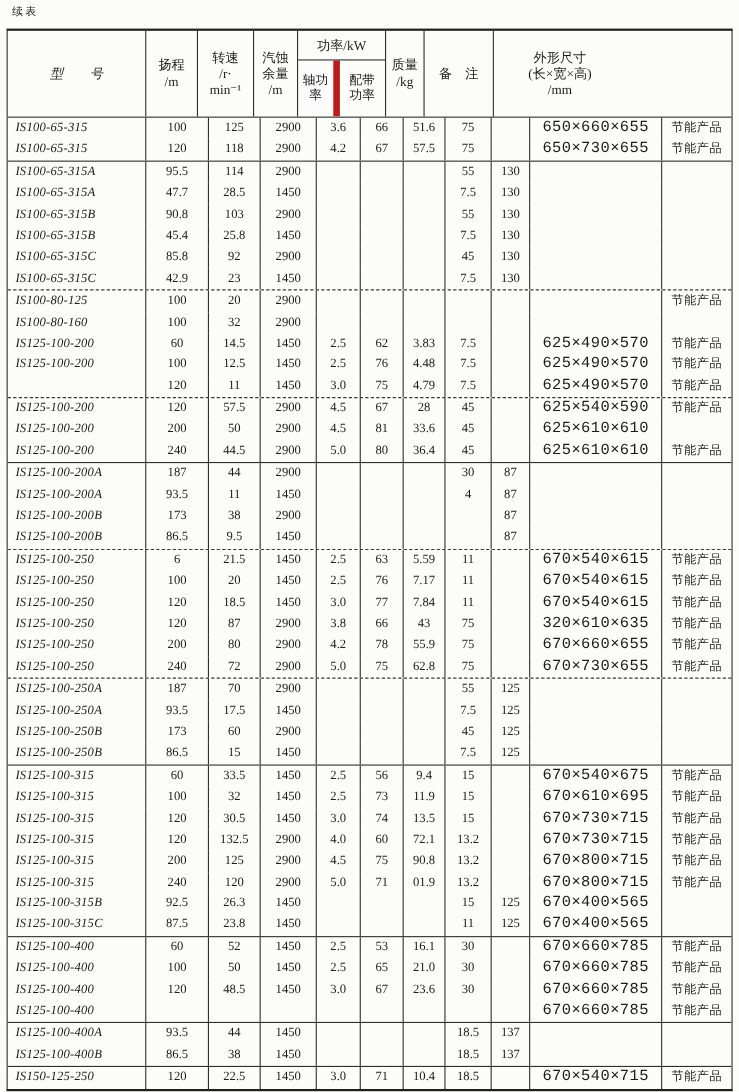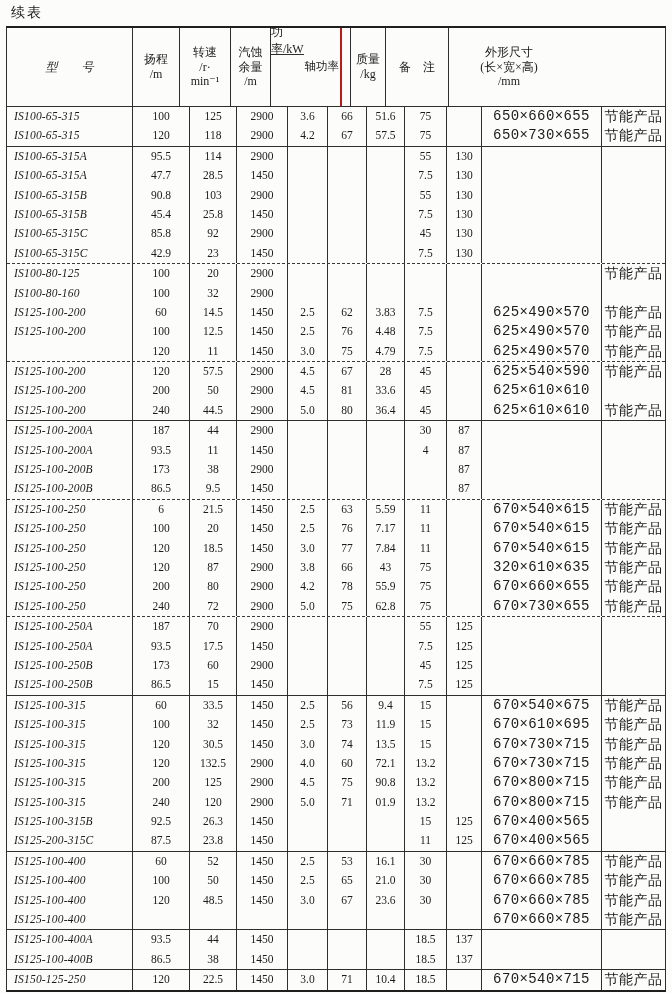--- a/index.html
+++ b/index.html
@@ -6,21 +6,21 @@
   body{
     width:672px;height:993px;
     background:#fcfcfa;
     font-family:"Liberation Serif","DejaVu Serif",serif;
     color:#1b1b1b;
     position:relative;
     overflow:hidden;
   }
   #title{
     position:absolute;left:11px;top:4px;
-    font-size:14px;letter-spacing:2px;font-weight:500;
+    font-size:10px;letter-spacing:2px;font-weight:500;
   }
   #pump-table{
     position:absolute;left:6px;top:26px;width:660px;
     box-sizing:border-box;
     border-top:2px solid #1f1f1f;
     border-bottom:2px solid #1f1f1f;
     border-left:1px solid #2e2e2e;
     border-right:1px solid #2e2e2e;
     background:#fcfcfa;
   }
@@ -34,45 +34,45 @@
   .cell:last-child{border-right:none;}
   .hcell{
     display:flex;align-items:center;justify-content:center;
     text-align:center;font-size:12px;line-height:1.22;
     white-space:pre-line;
   }
   
   .c0{width:126px;font-style:italic;} .c1{width:57px;} .c2{width:47px;} .c3{width:51px;}
   .c4{width:40px;}  .c5{width:39px;} .c6{width:38px;} .c7{width:42px;}
   .c8{width:35px;}  .c9{width:120px;} .c10{width:63px;}
-  .cpow{width:80px;display:flex;flex-direction:row;padding:0;}
+  .cpow{width:80px;display:flex;flex-direction:column;padding:0;}
   .cpow .pow-top{
     height:26px;border-bottom:1px solid #2e2e2e;
     display:flex;align-items:center;justify-content:center;
     font-size:12px;
   }
   .cpow .pow-bottom{flex:1;display:flex;}
   .cpow .sub{
     box-sizing:border-box;display:flex;align-items:center;justify-content:center;
     text-align:center;font-size:11.5px;line-height:1.15;white-space:pre-line;
   }
-  .cpow .sub-shaft{width:38px;border-right:2px solid #b91c1c;}
+  .cpow .sub-shaft{width:38px;border-right:6px solid #b91c1c;}
   .cpow .sub-motor{width:42px;}
   
   .grp{border-bottom:1px solid #2e2e2e;}
   .grp.dashed{border-bottom:1px dashed #3a3a3a;}
   .grp.none{border-bottom:none;}
   .row{display:flex;height:19.4px;}
   .row .cell{
     font-size:11.5px;line-height:19.4px;text-align:center;
     font-family:"Liberation Serif","DejaVu Serif",serif;
   }
   .row .cell.c0{text-align:left;padding-left:7px;letter-spacing:.2px;}
   .row .cell.c9{font-size:14px;letter-spacing:.4px;font-family:Liberation Mono, monospace;}
-  .row .cell.c10{font-size:14px;letter-spacing:.5px;}
+  .row .cell.c10{font-size:11px;letter-spacing:.5px;}
 </style>
 </head>
 <body>
 
 <div id="title">续表</div>
 
 <div id="pump-table">
   <div class="hdr">
     <div class="cell hcell c0">型　　号</div>
     <div class="cell hcell c2">扬程
@@ -589,21 +589,21 @@
           <div class="cell c3">1450</div>
           <div class="cell c4"></div>
           <div class="cell c5"></div>
           <div class="cell c6"></div>
           <div class="cell c7">15</div>
           <div class="cell c8">125</div>
           <div class="cell c9">670×400×565</div>
           <div class="cell c10"></div>
         </div>
         <div class="row">
-          <div class="cell c0">IS125-200-315C</div>
+          <div class="cell c0">IS125-100-315C</div>
           <div class="cell c1">87.5</div>
           <div class="cell c2">23.8</div>
           <div class="cell c3">1450</div>
           <div class="cell c4"></div>
           <div class="cell c5"></div>
           <div class="cell c6"></div>
           <div class="cell c7">11</div>
           <div class="cell c8">125</div>
           <div class="cell c9">670×400×565</div>
           <div class="cell c10"></div>

